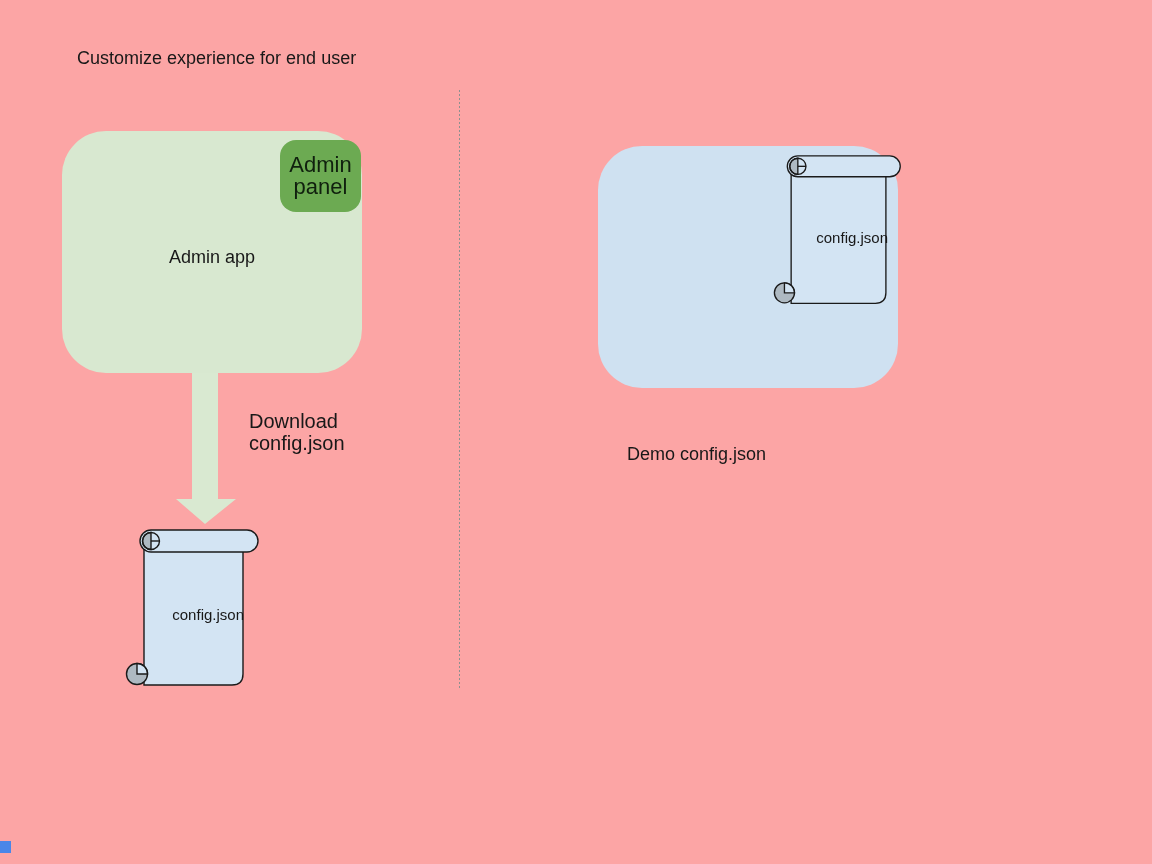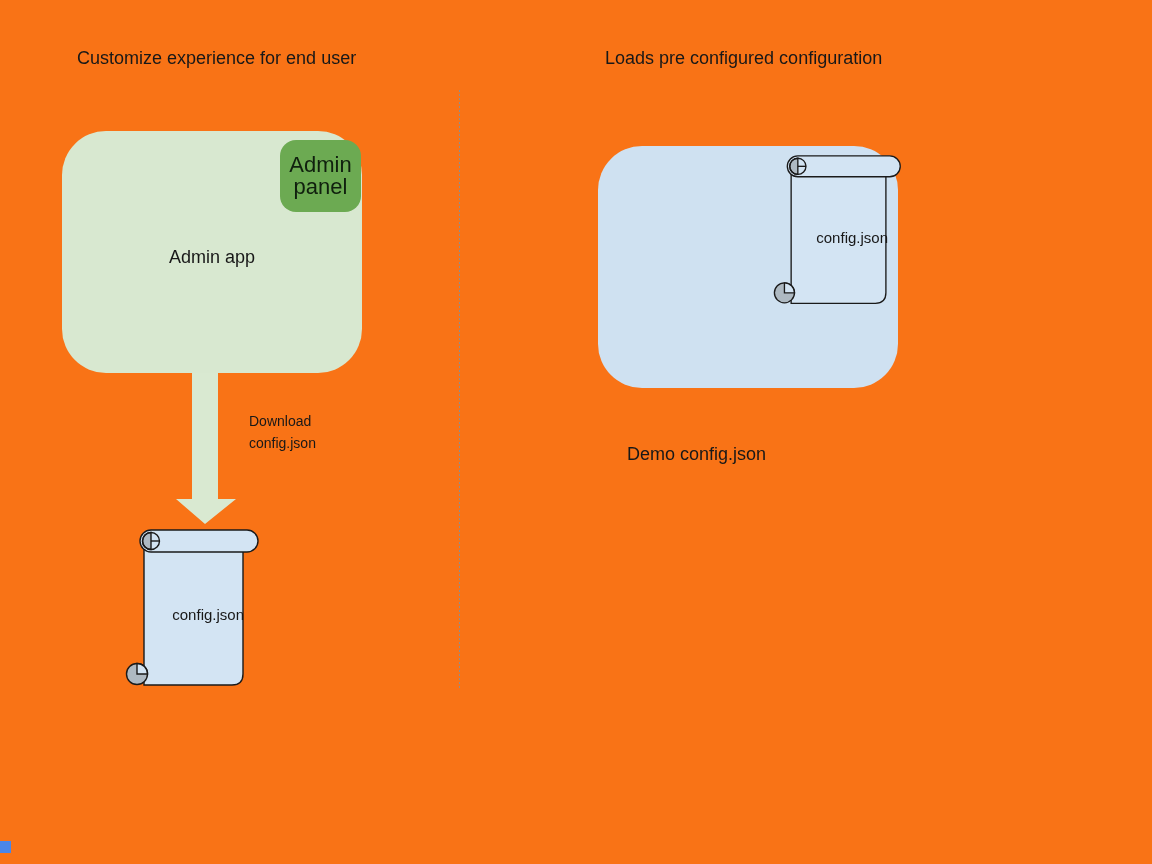--- a/index.html
+++ b/index.html
@@ -1,17 +1,17 @@
 <!DOCTYPE html>
 <html><head>
 <meta charset="utf-8">
 <style>
   html,body{margin:0;padding:0;background:#ffffff;}
   body{font-family:"Liberation Sans", sans-serif;color:#1b1b1b;}
-  .canvas{position:relative;width:1152px;height:864px;background:#f97316;overflow:hidden;}
+  .canvas{position:relative;width:1152px;height:864px;background:#fca5a5;overflow:hidden;}
 
   .title{position:absolute;font-size:18px;white-space:nowrap;color:#181818;}
   .left-title{left:77px;top:48px;}
   .right-title{left:605px;top:48px;}
 
   .divider{position:absolute;left:459px;top:90px;width:1px;height:598px;
     background:repeating-linear-gradient(to bottom,#8f8f8f 0 2px,transparent 2px 4px);}
 
   .app-box{position:absolute;width:300px;height:242px;border-radius:44px;}
   .admin-app-box{left:62px;top:131px;background:#d8e8d0;}
@@ -19,21 +19,21 @@
 
   .box-label{position:absolute;font-size:18px;text-align:center;width:200px;color:#181818;}
   .admin-app-label{left:112px;top:247px;}
   .demo-app-label{left:600px;top:261px;}
 
   .admin-panel-box{position:absolute;left:280px;top:140px;width:81px;height:72px;
     background:#6caa52;border-radius:16px;display:flex;align-items:center;justify-content:center;}
   .admin-panel-label{font-size:22px;line-height:22px;text-align:center;color:#10200e;width:64px;}
 
   .down-arrow{position:absolute;left:176px;top:373px;width:60px;height:151px;}
-  .arrow-label{position:absolute;left:249px;top:410px;width:96px;font-size:14px;line-height:22px;color:#181818;}
+  .arrow-label{position:absolute;left:249px;top:410px;width:96px;font-size:20px;line-height:22px;color:#181818;}
 
   .scroll{position:absolute;}
   .scroll-left{left:124px;top:527px;width:140px;height:164px;}
   .scroll-right{left:772px;top:153px;width:134px;height:156px;}
   .scroll-label{position:absolute;width:100px;text-align:right;font-size:15px;color:#181818;}
   .scroll-label-left{left:144px;top:606px;}
   .scroll-label-right{left:788px;top:229px;}
 
   .caption{position:absolute;left:627px;top:444px;font-size:18px;white-space:nowrap;color:#181818;}
 
@@ -70,21 +70,20 @@
     <path class="sf" d="M20,14 L119,14 L119,147 Q119,158 108,158 L20,158 Z"></path>
     <circle class="sc" cx="13" cy="147" r="10.5"></circle>
     <path class="sf" d="M13,136.5 A10.5,10.5 0 0 1 23.5,147 L13,147 Z"></path>
     <rect class="sf" x="16" y="3" width="118" height="22" rx="11"></rect>
     <path class="sc" d="M27,5.5 A8.5,8.5 0 0 0 27,22.5 Z"></path>
     <circle class="so" cx="27" cy="14" r="8.5"></circle>
     <line class="so" x1="27" y1="14" x2="35.5" y2="14"></line>
   </svg>
   <div class="scroll-label scroll-label-left">config.json</div>
 
-  <div class="title right-title">Loads pre configured configuration</div>
 
   <div class="app-box demo-app-box"></div>
 
   <svg class="scroll scroll-right" viewBox="0 0 140 164" preserveAspectRatio="none">
     <path class="sf" d="M20,14 L119,14 L119,147 Q119,158 108,158 L20,158 Z"></path>
     <circle class="sc" cx="13" cy="147" r="10.5"></circle>
     <path class="sf" d="M13,136.5 A10.5,10.5 0 0 1 23.5,147 L13,147 Z"></path>
     <rect class="sf" x="16" y="3" width="118" height="22" rx="11"></rect>
     <path class="sc" d="M27,5.5 A8.5,8.5 0 0 0 27,22.5 Z"></path>
     <circle class="so" cx="27" cy="14" r="8.5"></circle>

